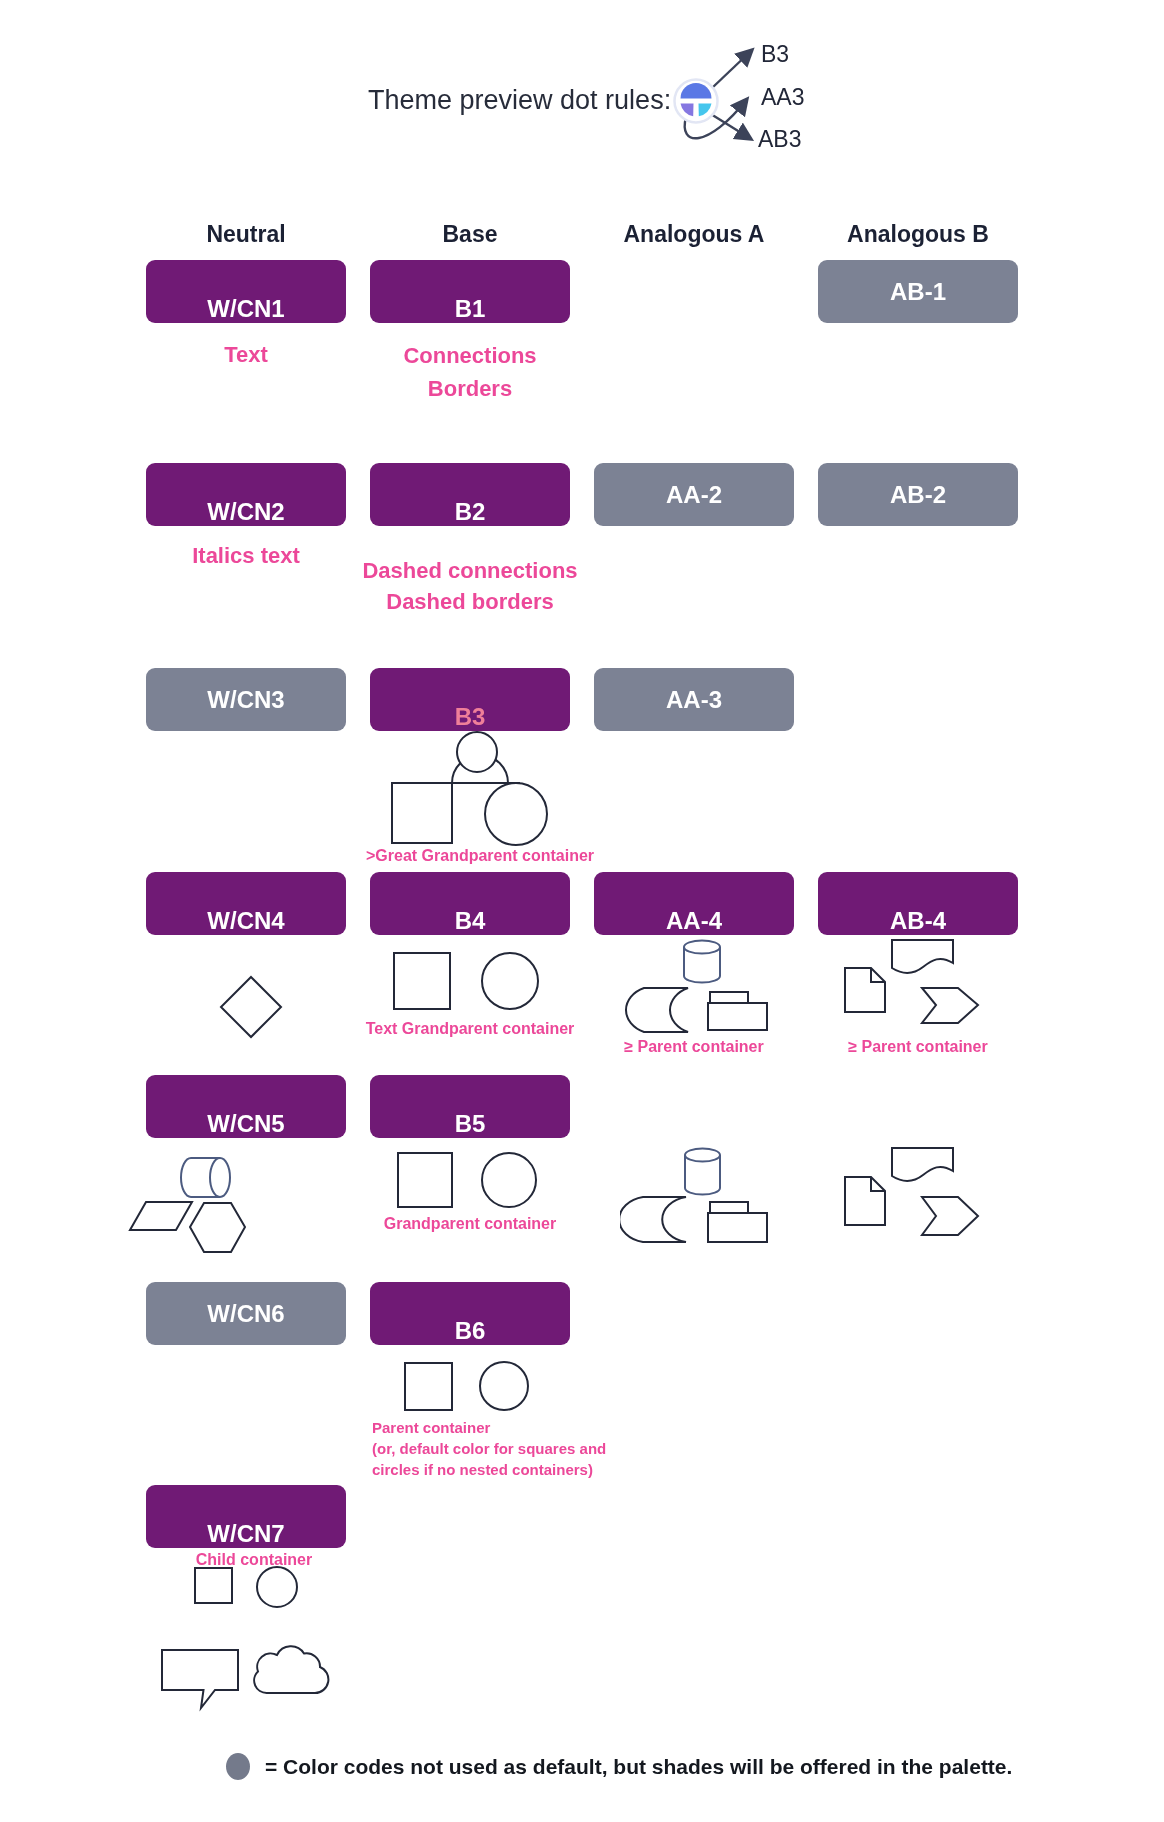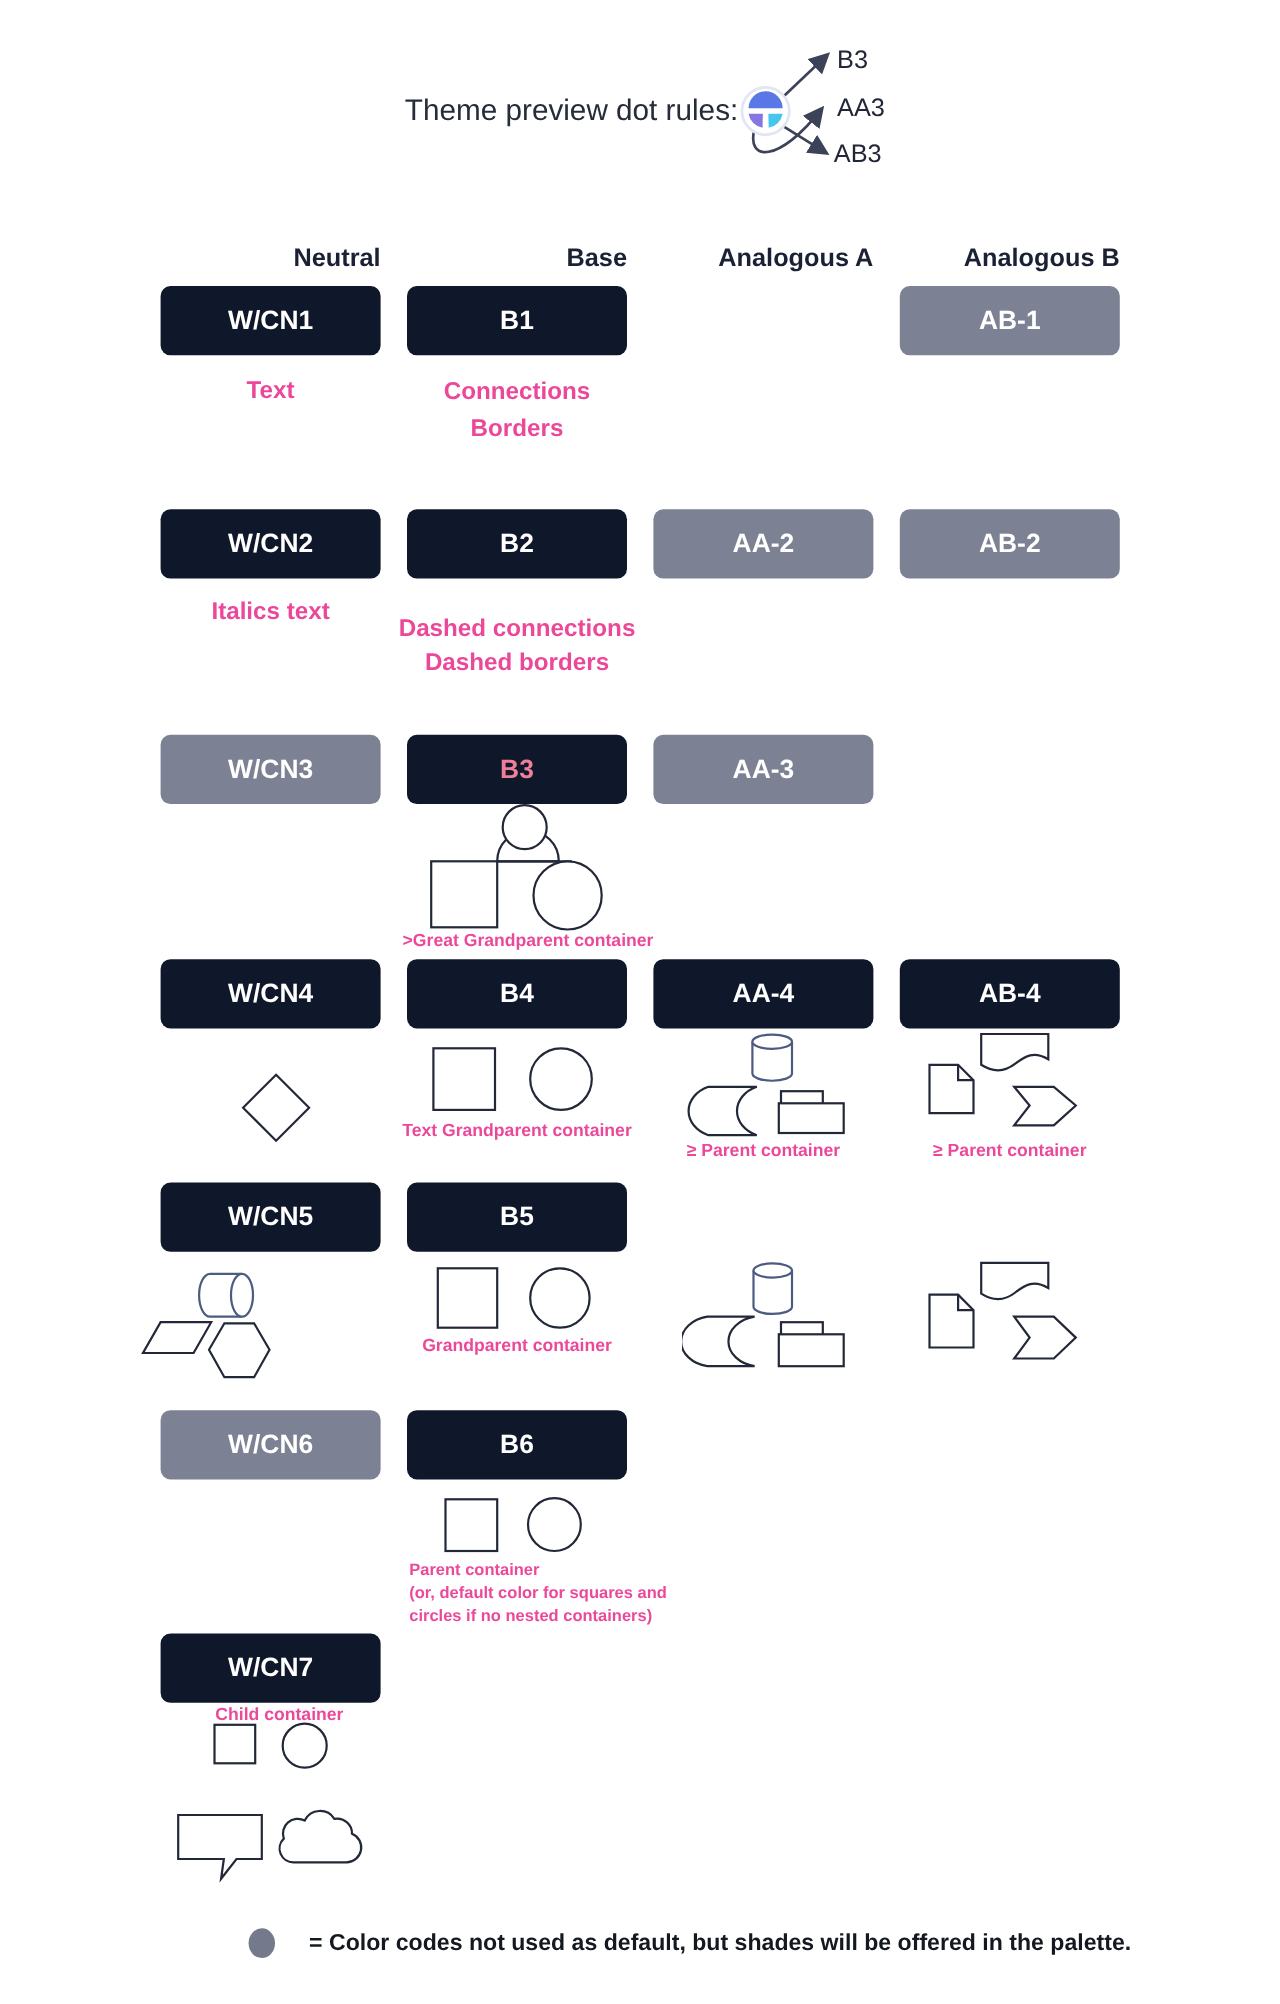--- a/index.html
+++ b/index.html
@@ -1,36 +1,36 @@
 <!DOCTYPE html>
 <html><head>
 <meta charset="utf-8">
 <style>
   html,body{margin:0;padding:0;background:#fff;}
   .canvas{position:relative;width:1164px;height:1822px;background:#fff;overflow:hidden;
           font-family:"Liberation Sans",sans-serif;color:#1b2134;}
   .abs{position:absolute;}
   .title{position:absolute;font-size:27px;font-weight:400;color:#272c3a;}
   .dotlabel{position:absolute;font-size:23px;font-weight:500;color:#222738;}
-  .hdr{position:absolute;width:200px;text-align:right;font-size:23px;font-weight:700;color:#1b2134;}
+  .hdr{position:absolute;width:200px;text-align:center;font-size:23px;font-weight:700;color:#1b2134;}
   .sw{position:absolute;width:200px;height:63px;border-radius:9px;display:flex;align-items:center;
       justify-content:center;font-size:24px;font-weight:700;color:#fff;}
-  .dark{background:#0f172a;}
+  .dark{background:#701a75;align-items:flex-end;}
   .gray{background:#7c8294;}
   .pink{color:#ef7f99;}
   .cap{position:absolute;font-weight:700;color:#ec4899;}
   .c22{font-size:22px;}
   .c16{font-size:16px;}
   .c15{font-size:15px;line-height:21px;}
   .center{text-align:center;}
   .dk{fill:#fff;stroke:#232838;stroke-width:2;}
   .bl{fill:#fff;stroke:#4c5b80;stroke-width:2;}
   .ln{fill:none;stroke:#232838;stroke-width:2;}
   .arr{fill:none;stroke:#3c4359;stroke-width:2.4;}
-  .legend{position:absolute;display:flex;align-items:center;gap:31px;}
+  .legend{position:absolute;display:flex;align-items:center;gap:15px;}
   .legend-dot{width:24px;height:27px;border-radius:50%;background:#747a8b;display:inline-block;}
   .legend-text{font-size:21px;font-weight:700;color:#14181f;}
 </style>
 </head>
 <body>
 
 <div class="canvas">
 
   <div class="title" style="left:368px;top:85px">Theme preview dot rules:</div>
 

